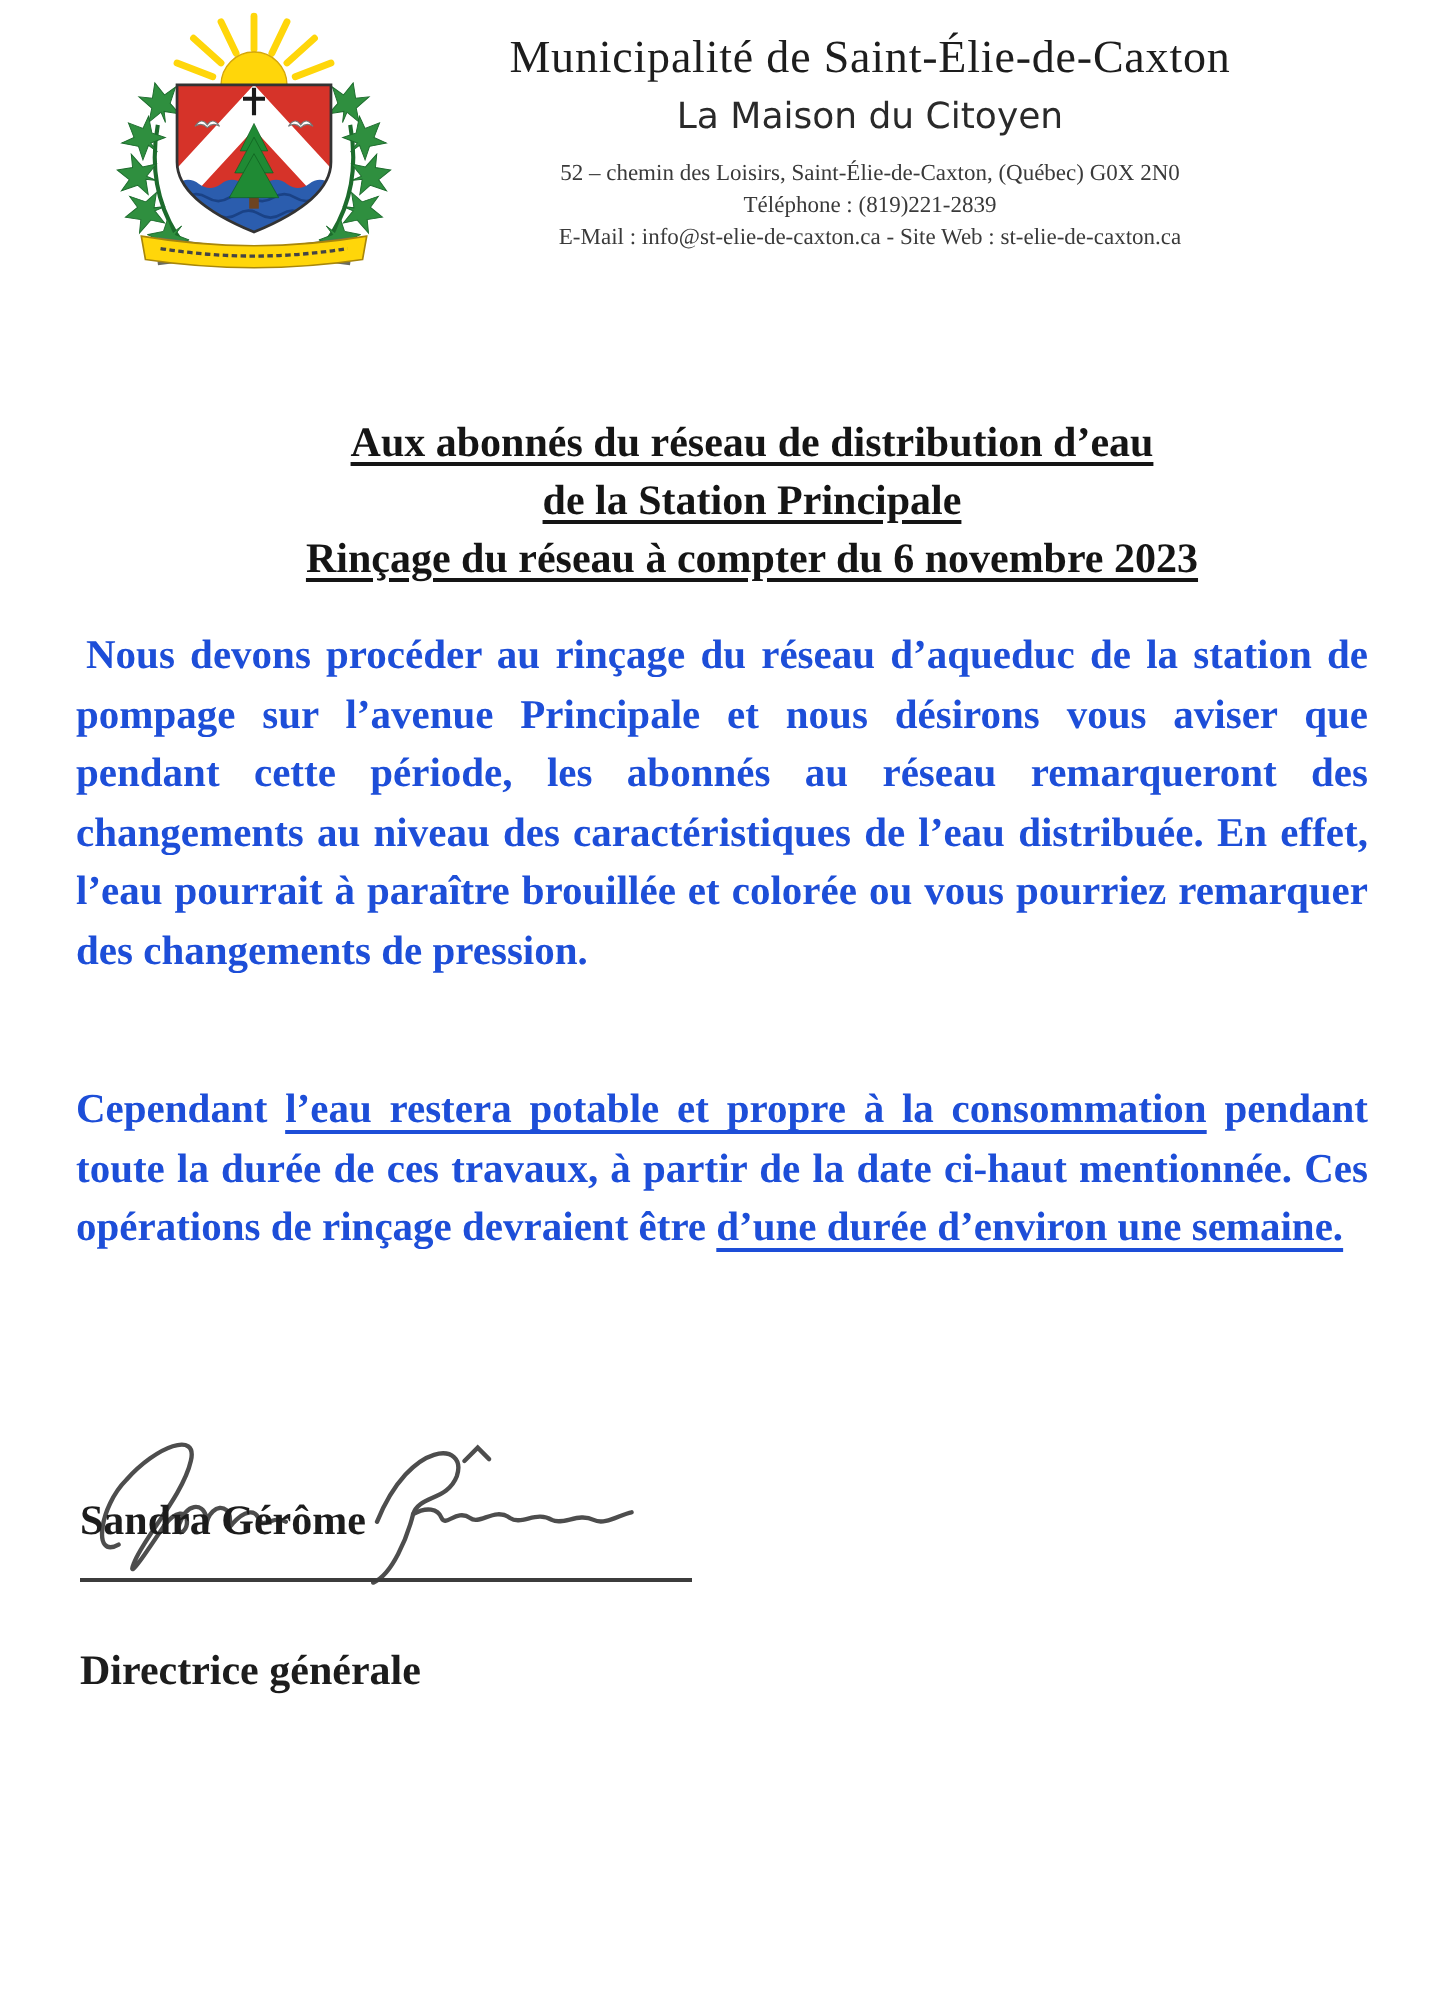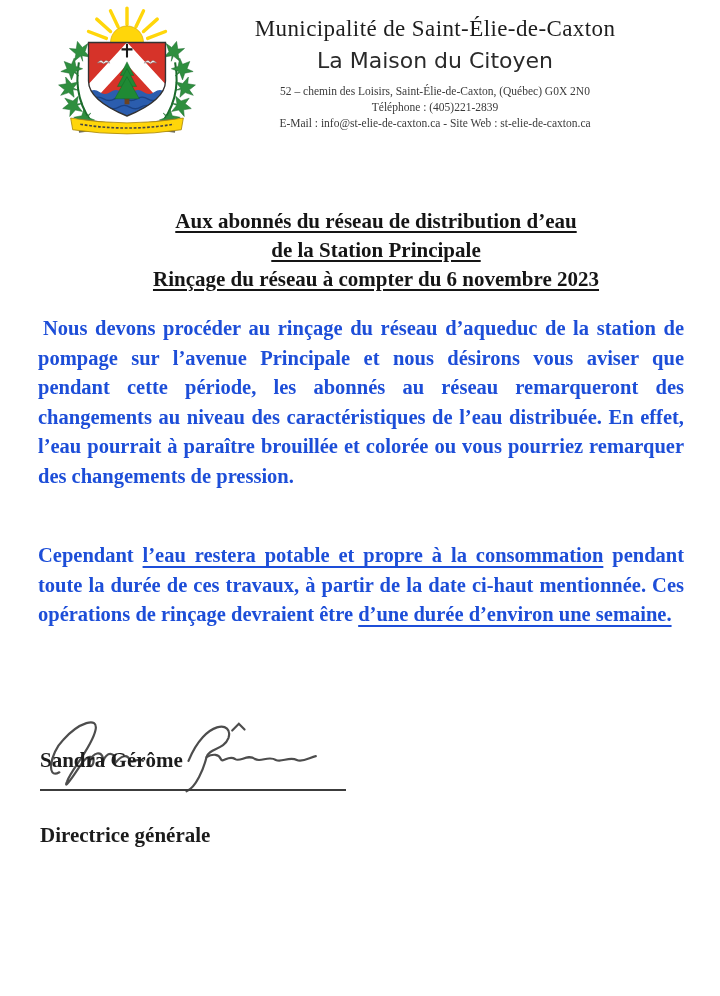--- a/index.html
+++ b/index.html
@@ -19,21 +19,21 @@
   }
   .logo-wrap{width:140px;flex:0 0 140px;}
   .header-text{flex:1;text-align:center;padding-top:12px;}
   .org-name{
     font-size:23px;letter-spacing:.4px;color:#1d1d1d;
     font-family:"Liberation Serif", serif;
   }
   .building-name{
     margin-top:6px;
     font-family:"DejaVu Sans", sans-serif;
-    font-size:22px;color:#2a2a2a;
+    font-size:18px;color:#2a2a2a;
   }
   .contact{
     margin-top:10px;
     font-size:11.5px;line-height:16px;color:#3a3a3a;
   }
   
   .title-block{
     position:absolute;top:207px;left:16px;width:720px;
     text-align:center;font-weight:bold;
     font-size:21px;line-height:29px;color:#151515;
@@ -155,21 +155,21 @@
           <path d="M32,175 Q100,186 168,175" fill="none" stroke="#444444" stroke-width="2.4" stroke-dasharray="4 2.5"></path>
         </g>
       </svg>
     </div>
 
     <div class="header-text">
       <div class="org-name">Municipalité de Saint-Élie-de-Caxton</div>
       <div class="building-name">La Maison du Citoyen</div>
       <div class="contact">
         <div>52 – chemin des Loisirs, Saint-Élie-de-Caxton, (Québec) G0X 2N0</div>
-        <div>Téléphone : (405)221-2839</div>
+        <div>Téléphone : (819)221-2839</div>
         <div>E-Mail : info@st-elie-de-caxton.ca  -  Site Web : st-elie-de-caxton.ca</div>
       </div>
     </div>
   </div>
 
   <div class="title-block">
     <div><span class="tline">Aux abonnés du réseau de distribution d’eau</span></div>
     <div><span class="tline">de la Station Principale</span></div>
     <div><span class="tline">Rinçage du réseau à compter du 6 novembre 2023</span></div>
   </div>

